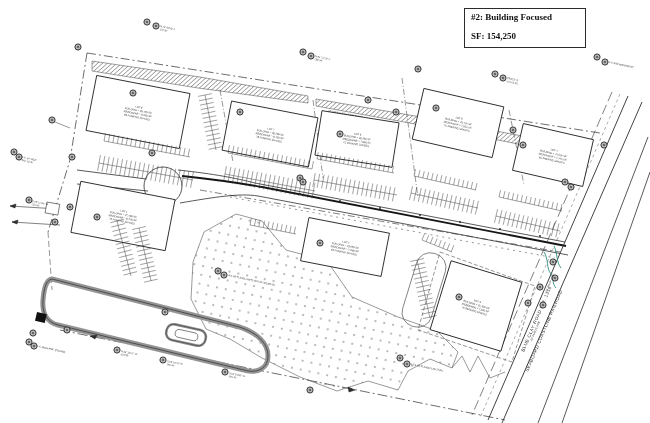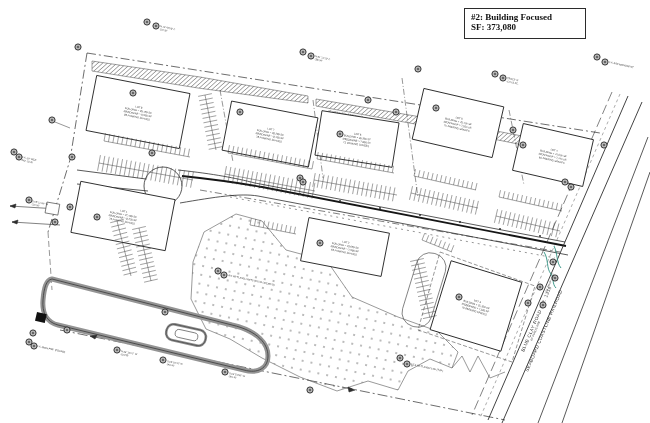--- a/index.html
+++ b/index.html
@@ -3,21 +3,21 @@
 <meta charset="utf-8">
 <style>
   html,body{margin:0;padding:0;background:#ffffff;}
   body{width:650px;height:423px;position:relative;overflow:hidden;
        font-family:"Liberation Sans",sans-serif;}
   #plan-svg{position:absolute;left:0;top:0;}
   .titlebox{position:absolute;left:464px;top:8px;width:108px;
             border:1px solid #2b2b2b;background:#fff;padding:4px 6px 5px 6px;
             font-family:"Liberation Serif",serif;font-weight:bold;
             font-size:9px;color:#111;line-height:1.1;}
-  .titlebox .l1{font-family:Liberation Serif, serif;}
+  .titlebox .l1{margin-bottom:9px;font-family:Liberation Serif, serif;}
   text{fill:#333;}
   .roadname{font-size:4.6px;letter-spacing:.4px;fill:#333;}
   .roadsub{font-size:2.8px;fill:#333;}
   .easetxt{font-size:2.8px;fill:#222;}
 </style>
 </head>
 <body>
 
 <svg id="plan-svg" width="650" height="423" viewBox="0 0 650 423" xmlns="http://www.w3.org/2000/svg">
   <defs>
@@ -312,15 +312,15 @@
       <text x="32" y="202" font-size="2.5" fill="#333" transform="rotate(12 32 202)">S 05°12'44" W</text>
       <text x="32" y="205" font-size="2.5" fill="#333" transform="rotate(12 32 202)">210.00'</text>
       <text x="547" y="292" font-size="2.5" fill="#333" transform="rotate(-67 547 292)">EX. DROP INLET</text>
     </g>
 </svg>
 
 <div class="titlebox">
   <div class="l1">#2: Building Focused</div>
   <div class="l2">
     <span>SF:</span>
-    <span>373,080</span>
+    <span>154,250</span>
   </div>
 </div>
 
 </body></html>

